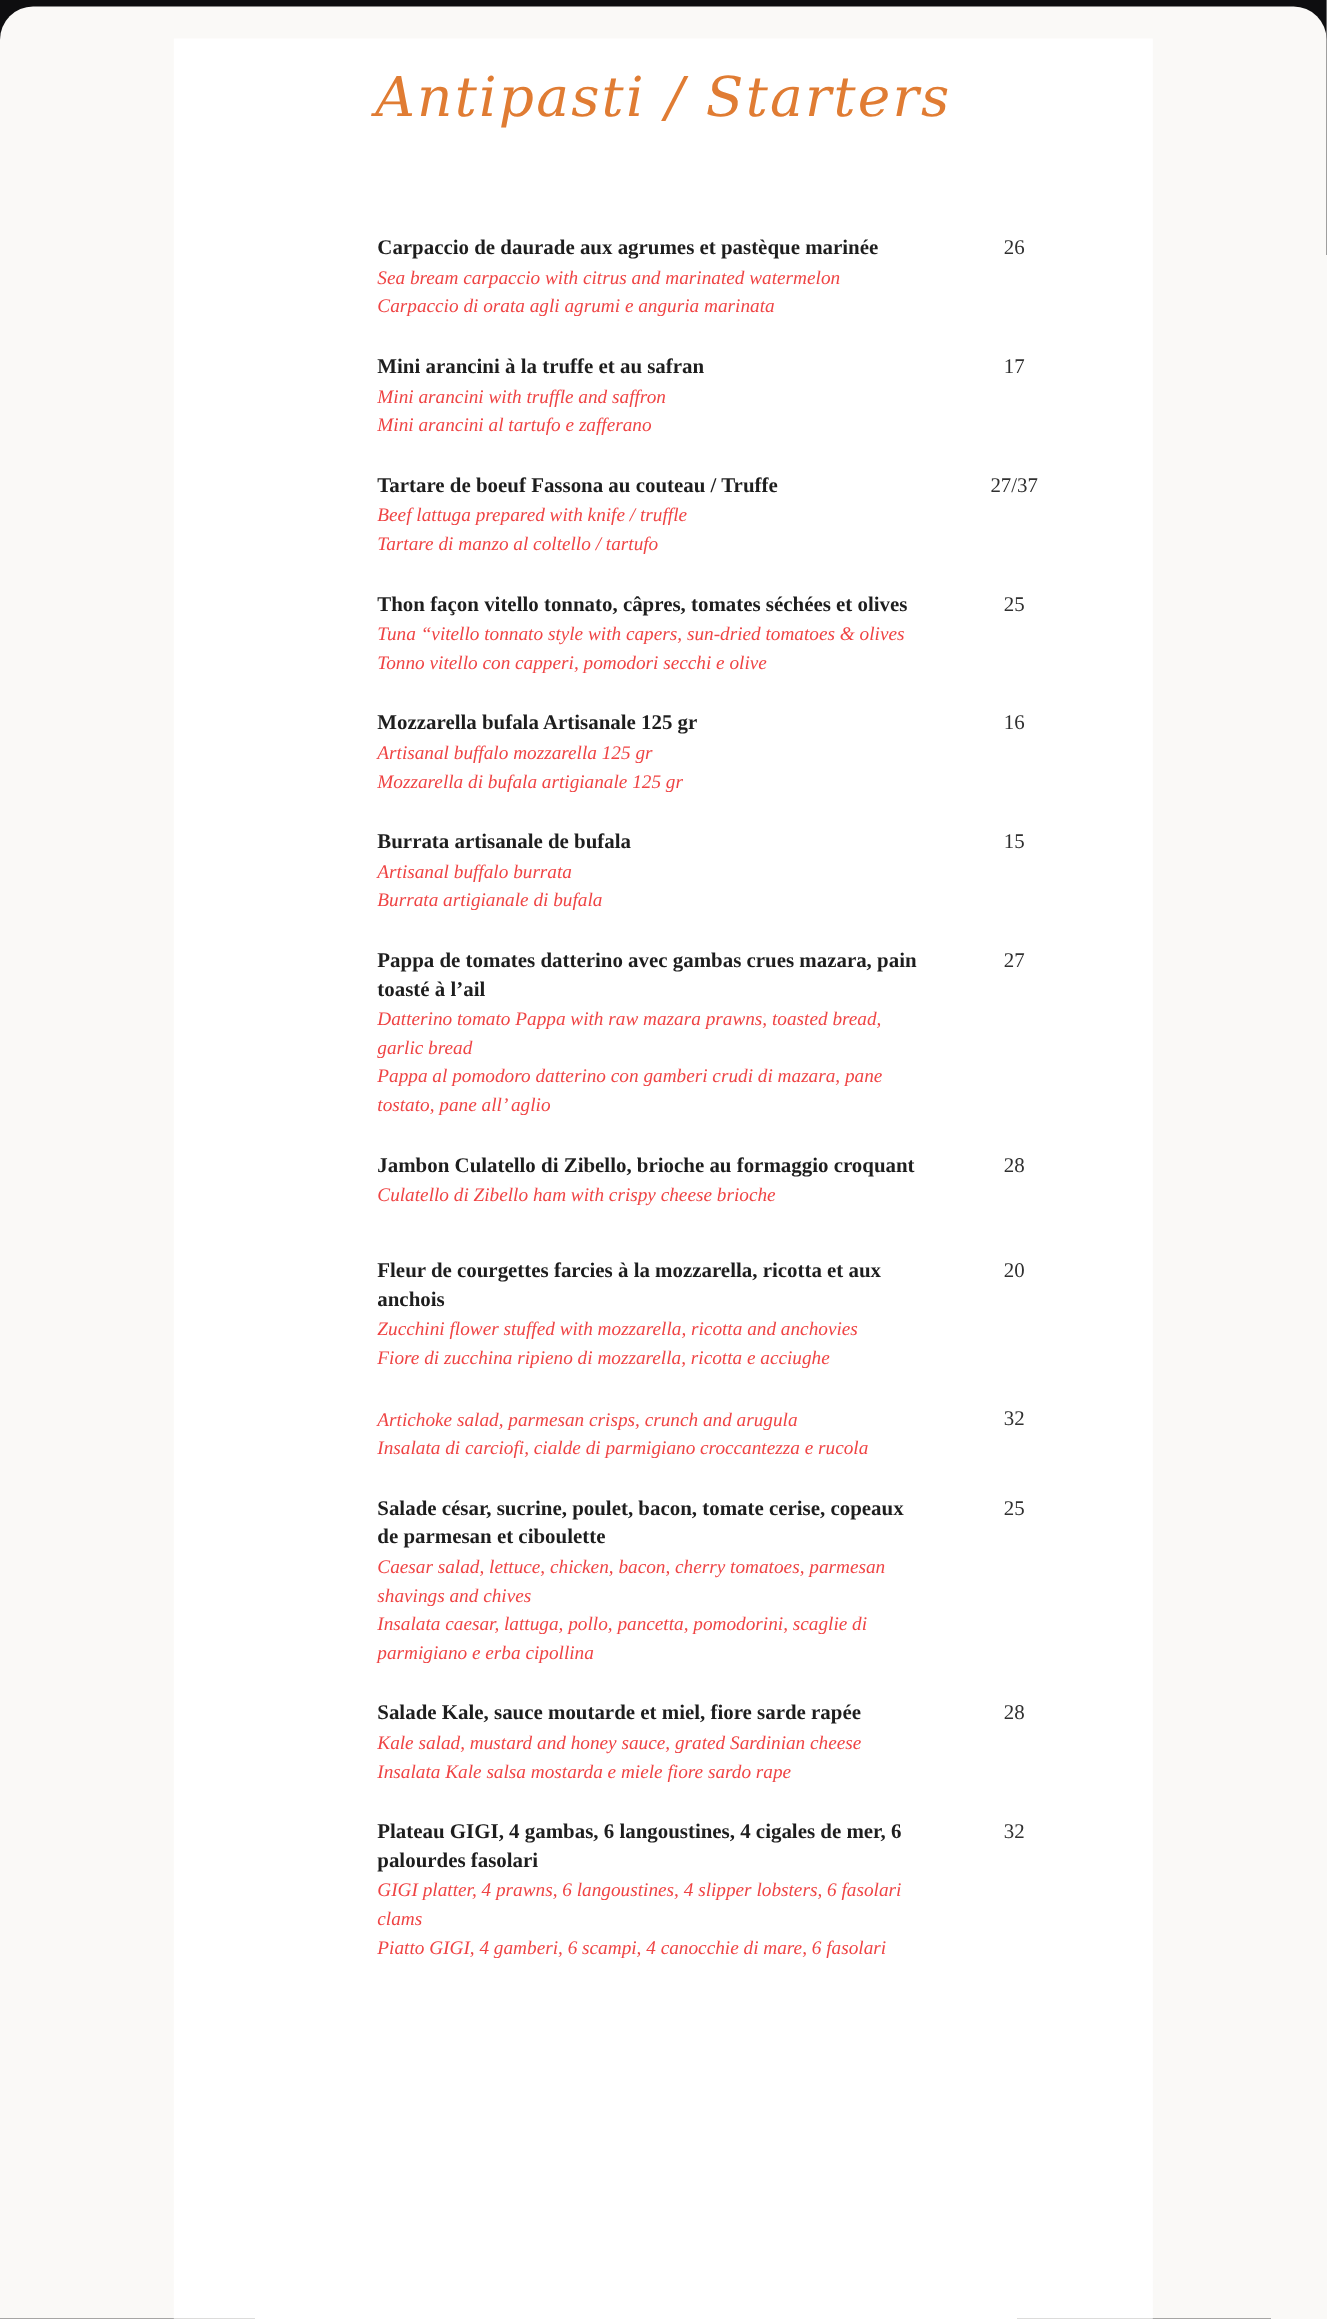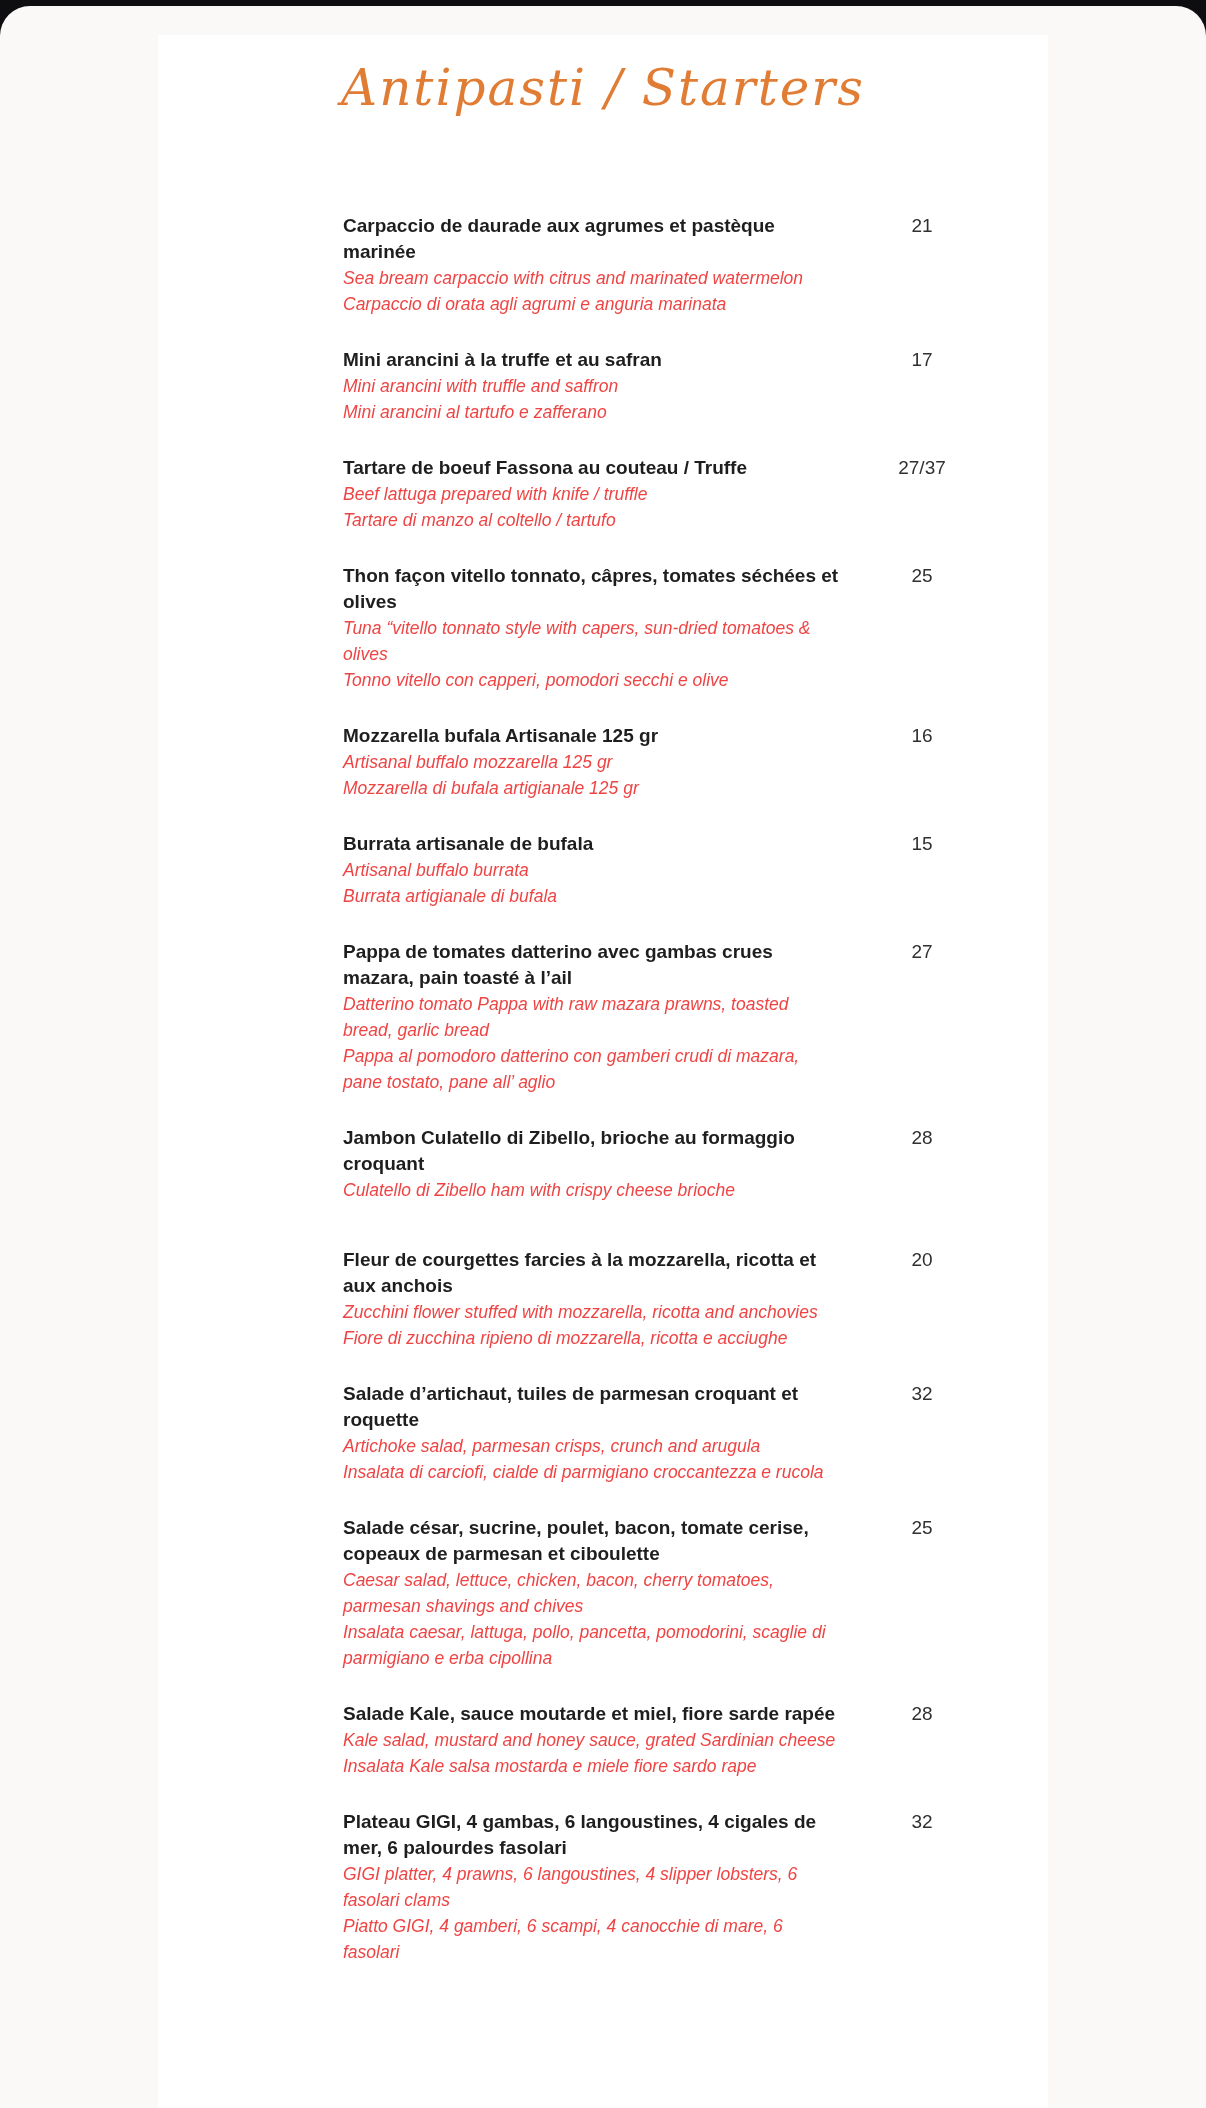--- a/index.html
+++ b/index.html
@@ -35,20 +35,21 @@
     font-family: "DejaVu Serif", serif;
     font-style: italic;
     font-size: 50px;
     line-height: 66px;
     letter-spacing: 2px;
     color: #e07c33;
   }
   .menu-items {
     margin: 92px 0 0 185px;
     width: 621px;
+    font-family: Liberation Serif, serif;
   }
   .menu-item {
     display: flex;
     align-items: flex-start;
     margin-bottom: 30px;
   }
   .menu-item:nth-child(9) { margin-top: 44px; }
   .item-text { width: 497px; }
   .item-title {
     font-weight: 700;
@@ -79,21 +80,21 @@
 <div class="device-card">
   <div class="menu-page">
     <div class="menu-title" style="color: rgb(224, 124, 51);">Antipasti / Starters</div>
     <div class="menu-items">
   <div class="menu-item">
     <div class="item-text">
       <div class="item-title">Carpaccio de daurade aux agrumes et pastèque marinée</div>
       <div class="item-desc">Sea bream carpaccio with citrus and marinated watermelon</div>
       <div class="item-desc">Carpaccio di orata agli agrumi e anguria marinata</div>
     </div>
-    <div class="item-price">21</div>
+    <div class="item-price">26</div>
   </div>
 
   <div class="menu-item">
     <div class="item-text">
       <div class="item-title">Mini arancini à la truffe et au safran</div>
       <div class="item-desc">Mini arancini with truffle and saffron</div>
       <div class="item-desc">Mini arancini al tartufo e zafferano</div>
     </div>
     <div class="item-price">17</div>
   </div>
@@ -156,21 +157,20 @@
     <div class="item-text">
       <div class="item-title">Fleur de courgettes farcies à la mozzarella, ricotta et aux anchois</div>
       <div class="item-desc">Zucchini flower stuffed with mozzarella, ricotta and anchovies</div>
       <div class="item-desc">Fiore di zucchina ripieno di mozzarella, ricotta e acciughe</div>
     </div>
     <div class="item-price">20</div>
   </div>
 
   <div class="menu-item">
     <div class="item-text">
-      <div class="item-title">Salade d’artichaut, tuiles de parmesan croquant et roquette</div>
       <div class="item-desc">Artichoke salad, parmesan crisps, crunch and arugula</div>
       <div class="item-desc">Insalata di carciofi, cialde di parmigiano croccantezza e rucola</div>
     </div>
     <div class="item-price">32</div>
   </div>
 
   <div class="menu-item">
     <div class="item-text">
       <div class="item-title">Salade césar, sucrine, poulet, bacon, tomate cerise, copeaux de parmesan et ciboulette</div>
       <div class="item-desc">Caesar salad, lettuce, chicken, bacon, cherry tomatoes, parmesan shavings and chives</div>

